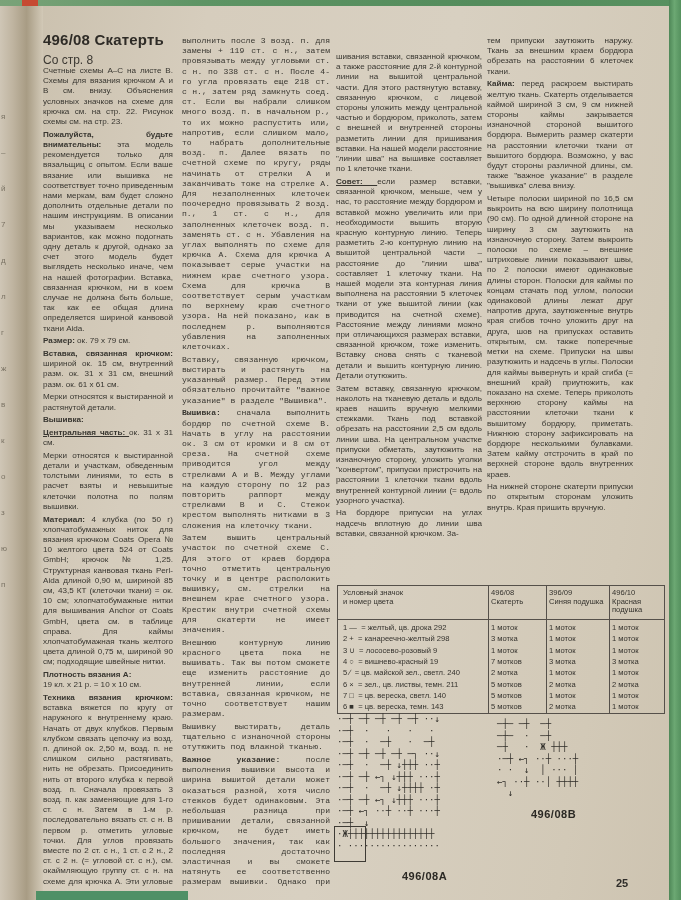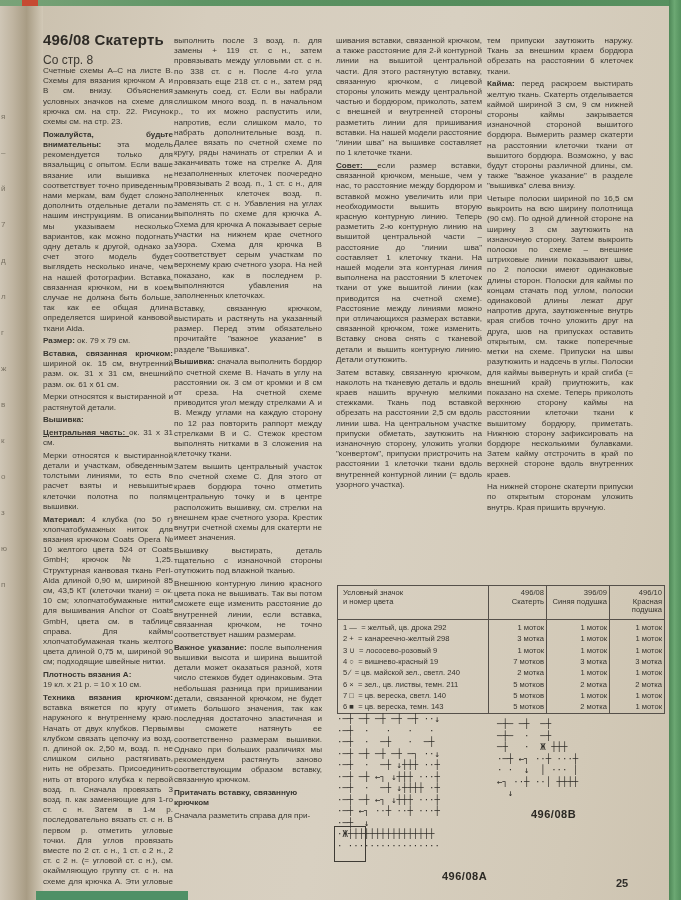--- a/index.html
+++ b/index.html
@@ -14,45 +14,45 @@
   .red-mark{position:absolute;left:22px;top:0;width:16px;height:6px;background:#c64a32;}
   .right-bar{position:absolute;left:669px;top:0;width:12px;height:900px;
         background:linear-gradient(90deg,#4e8757,#6ca873 45%,#55915e);}
   .bottom-strip{position:absolute;left:36px;top:891px;width:152px;height:9px;background:#4f9066;}
 
   .title{position:absolute;left:43px;top:31px;font-size:15px;font-weight:bold;color:#2e2b26;letter-spacing:.2px;}
   .subtitle{position:absolute;left:43px;top:53px;font-size:12px;color:#3b3832;}
 
   .col{position:absolute;text-align:justify;font-size:8.1px;line-height:10.2px;color:#383630;overflow:hidden;}
   #col1{left:43px;top:66px;width:130px;height:822px;}
-  #col2{left:174px;top:36px;width:148px;height:852px;}
-  #col3{left:336px;top:36px;width:146px;height:546px;}
+  #col2{left:182px;top:36px;width:148px;height:852px;font-family:Liberation Mono, monospace;}
+  #col3{left:336px;top:52px;width:146px;height:546px;}
   #col4{left:487px;top:36px;width:146px;height:542px;}
   .blk{margin:0 0 2.5px 0;}
   .blk.h{font-weight:bold;text-align:left;}
   .lead{font-weight:bold;}
   .lead.u{text-decoration:underline;}
   .lead.stack{display:block;}
 
   #legend-table{position:absolute;left:337px;top:585px;width:326px;display:grid;
         grid-template-columns:150px 58px 63px 55px;border:1px solid #55504a;
         font-size:7.6px;line-height:8.6px;color:#34322d;}
-  .tcell{padding:1.4px 2px;text-align:right;}
+  .tcell{padding:1.4px 2px;text-align:left;}
   .tcell.bl{border-left:1px solid #55504a;}
   .tcell.th{padding-top:3px;padding-bottom:4px;border-bottom:1px solid #55504a;white-space:pre-line;}
   .tcell.c0{text-align:left;padding-left:5px;white-space:pre;}
   .tcell.first{padding-top:4px;}
 
   .chart{position:absolute;font-family:"DejaVu Sans Mono",monospace;font-size:9px;line-height:11.5px;color:#2f2d28;}
   .chart div{white-space:pre;}
   #chartA{left:337px;top:714px;}
   #chartB{left:497px;top:719px;}
   .chart-label{position:absolute;font-weight:bold;font-size:11px;color:#2b2924;letter-spacing:.5px;
         font-family:"Liberation Sans",sans-serif;}
-  #labelA{left:442px;top:870px;}
+  #labelA{left:402px;top:870px;}
   #labelB{left:531px;top:808px;}
   .corner-box{position:absolute;left:334px;top:826px;width:30px;height:34px;border:1.2px solid #3e3b35;}
   .page-number{position:absolute;left:616px;top:877px;font-weight:bold;font-size:11px;color:#2f2d29;}
 </style>
 </head>
 <body>
 
 <div class="page">
   <div class="gutter" id="gutter">
       <div class="gutter-letter" style="top: 112px;">я</div>
@@ -91,30 +91,31 @@
       <p class="blk">Мерки относятся к выстиранной детали и участкам, обведенным толстыми линиями, то есть в расчет взяты и невышитые клеточки полотна по полям вышивки.</p>
       <p class="blk"><span class="lead">Материал: </span>4 клубка (по 50 г) хлопчатобумажных ниток для вязания крючком Coats Opera № 10 желтого цвета 524 от Coats GmbH; крючок № 1,25. Структурная канвовая ткань Perl-Aida длиной 0,90 м, шириной 85 см, 43,5 КТ (клеточки ткани) = ок. 10 см; хлопчатобумажные нитки для вышивания Anchor от Coats GmbH, цвета см. в таблице справа. Для каймы хлопчатобумажная ткань желтого цвета длиной 0,75 м, шириной 90 см; подходящие швейные нитки.</p>
       <p class="blk"><span class="lead stack">Плотность вязания А:</span>19 кл. х 21 р. = 10 х 10 см.</p>
       <p class="blk"><span class="lead">Техника вязания крючком: </span>вставка вяжется по кругу от наружного к внутреннему краю. Начать от двух клубков. Первым клубком связать цепочку из возд. п. длиной ок. 2,50 м, возд. п. не слишком сильно растягивать, нить не обрезать. Присоединить нить от второго клубка к первой возд. п. Сначала провязать 3 возд. п. как заменяющие для 1-го ст. с н. Затем в 1-м р. последовательно вязать ст. с н. В первом р. отметить угловые точки. Для углов провязать вместе по 2 ст. с н., 1 ст. с 2 н., 2 ст. с 2 н. (= угловой ст. с н.), см. окаймляющую группу ст. с н. на схеме для крючка А. Эти угловые ст. с н. для 1-го угла</p>
     </div>
   <div class="col" id="col2">
       <p class="blk">выполнить после 3 возд. п. для замены + 119 ст. с н., затем провязывать между угловыми ст. с н. по 338 ст. с н. После 4-го угла провязать еще 218 ст. с н., затем ряд замкнуть соед. ст. Если вы набрали слишком много возд. п. в начальном р., то их можно распустить или, напротив, если слишком мало, то набрать дополнительные возд. п. Далее вязать по счетной схеме по кругу, ряды начинать от стрелки А и заканчивать тоже на стрелке А. Для незаполненных клеточек поочередно провязывать 2 возд. п., 1 ст. с н., для заполненных клеточек возд. п. заменять ст. с н. Убавления на углах выполнять по схеме для крючка А. Схема для крючка А показывает серые участки на нижнем крае счетного узора. Схема для крючка В соответствует серым участкам по верхнему краю счетного узора. На ней показано, как в последнем р. выполняются убавления на заполненных клеточках.</p>
       <p class="blk">Вставку, связанную крючком, выстирать и растянуть на указанный размер. Перед этим обязательно прочитайте "важное указание" в разделе "Вышивка".</p>
       <p class="blk"><span class="lead">Вышивка: </span>сначала выполнить бордюр по счетной схеме В. Начать в углу на расстоянии ок. 3 см от кромки и 8 см от среза. На счетной схеме приводится угол между стрелками А и В. Между углами на каждую сторону по 12 раз повторить раппорт между стрелками В и С. Стежок крестом выполнять нитками в 3 сложения на клеточку ткани.</p>
       <p class="blk">Затем вышить центральный участок по счетной схеме С. Для этого от краев бордюра точно отметить центральную точку и в центре расположить вышивку, см. стрелки на внешнем крае счетного узора. Крестик внутри счетной схемы для скатерти не имеет значения.</p>
+      <p class="blk">Внешнюю контурную линию красного цвета пока не вышивать. Так вы потом сможете еще изменить расстояние до внутренней линии, если вставка, связанная крючком, не точно соответствует нашим размерам.</p>
       <p class="blk">Вышивку выстирать, деталь тщательно с изнаночной стороны отутюжить под влажной тканью.</p>
-      <p class="blk">Внешнюю контурную линию красного цвета пока не вышивать. Так вы потом сможете еще изменить расстояние до внутренней линии, если вставка, связанная крючком, не точно соответствует нашим размерам.</p>
       <p class="blk"><span class="lead">Важное указание: </span>после выполнения вышивки высота и ширина вышитой детали может оказаться разной, хотя число стежков будет одинаковым. Эта небольшая разница при пришивании детали, связанной крючком, не будет иметь большого значения, так как последняя достаточно эластичная и вы сможете натянуть ее соответственно размерам вышивки. Однако при больших различиях мы рекомендуем растянуть заново соответствующим образом вставку, связанную крючком.</p>
       <p class="blk h"><span class="lead">Притачать вставку, связанную крючком </span></p>
       <p class="blk">Сначала разметить справа для при-</p>
     </div>
   <div class="col" id="col3">
       <p class="blk">шивания вставки, связанной крючком, а также расстояние для 2-й контурной линии на вышитой центральной части. Для этого растянутую вставку, связанную крючком, с лицевой стороны уложить между центральной частью и бордюром, приколоть, затем с внешней и внутренней стороны разметить линии для пришивания вставки. На нашей модели расстояние "линии шва" на вышивке составляет по 1 клеточке ткани.</p>
       <p class="blk"><span class="lead u">Совет: </span>если размер вставки, связанной крючком, меньше, чем у нас, то расстояние между бордюром и вставкой можно увеличить или при необходимости вышить вторую красную контурную линию. Теперь разметить 2-ю контурную линию на вышитой центральной части – расстояние до "линии шва" составляет 1 клеточку ткани. На нашей модели эта контурная линия выполнена на расстоянии 5 клеточек ткани от уже вышитой линии (как приводится на счетной схеме). Расстояние между линиями можно при отличающихся размерах вставки, связанной крючком, тоже изменить. Вставку снова снять с тканевой детали и вышить контурную линию. Детали отутюжить.</p>
       <p class="blk">Затем вставку, связанную крючком, наколоть на тканевую деталь и вдоль краев нашить вручную мелкими стежками. Ткань под вставкой обрезать на расстоянии 2,5 см вдоль линии шва. На центральном участке припуски обметать, заутюжить на изнаночную сторону, уложить уголки "конвертом", припуски пристрочить на расстоянии 1 клеточки ткани вдоль внутренней контурной линии (= вдоль узорного участка).</p>
+      <p class="blk">На бордюре припуски на углах надсечь вплотную до линии шва вставки, связанной крючком. За-</p>
     </div>
   <div class="col" id="col4">
       <p class="blk">тем припуски заутюжить наружу. Ткань за внешним краем бордюра обрезать на расстоянии 6 клеточек ткани.</p>
       <p class="blk"><span class="lead">Кайма: </span>перед раскроем выстирать желтую ткань. Скатерть отделывается каймой шириной 3 см, 9 см нижней стороны каймы закрывается изнаночной стороной вышитого бордюра. Вымерить размер скатерти на расстоянии клеточки ткани от вышитого бордюра. Возможно, у вас будут стороны различной длины, см. также "важное указание" в разделе "вышивка" слева внизу.</p>
       <p class="blk">Четыре полоски шириной по 16,5 см выкроить на всю ширину полотнища (90 см). По одной длинной стороне на ширину 3 см заутюжить на изнаночную сторону. Затем выкроить полоски по схеме – внешние штриховые линии показывают швы, по 2 полоски имеют одинаковые длины сторон. Полоски для каймы по концам стачать под углом, полоски одинаковой длины лежат друг напротив друга, заутюженные внутрь края сгибов точно уложить друг на друга, шов на припусках оставить открытым, см. также поперечные метки на схеме. Припуски на швы разутюжить и надсечь в углы. Полоски для каймы вывернуть и край сгиба (= внешний край) приутюжить, как показано на схеме. Теперь приколоть верхнюю сторону каймы на расстоянии клеточки ткани к вышитому бордюру, приметать. Нижнюю сторону зафиксировать на бордюре несколькими булавками. Затем кайму отстрочить в край по верхней стороне вдоль внутренних краев.</p>
       <p class="blk">На нижней стороне скатерти припуски по открытым сторонам уложить внутрь. Края пришить вручную.</p>
     </div>
 
   <div id="legend-table">
       <div class="tcell th c0">Условный значок

